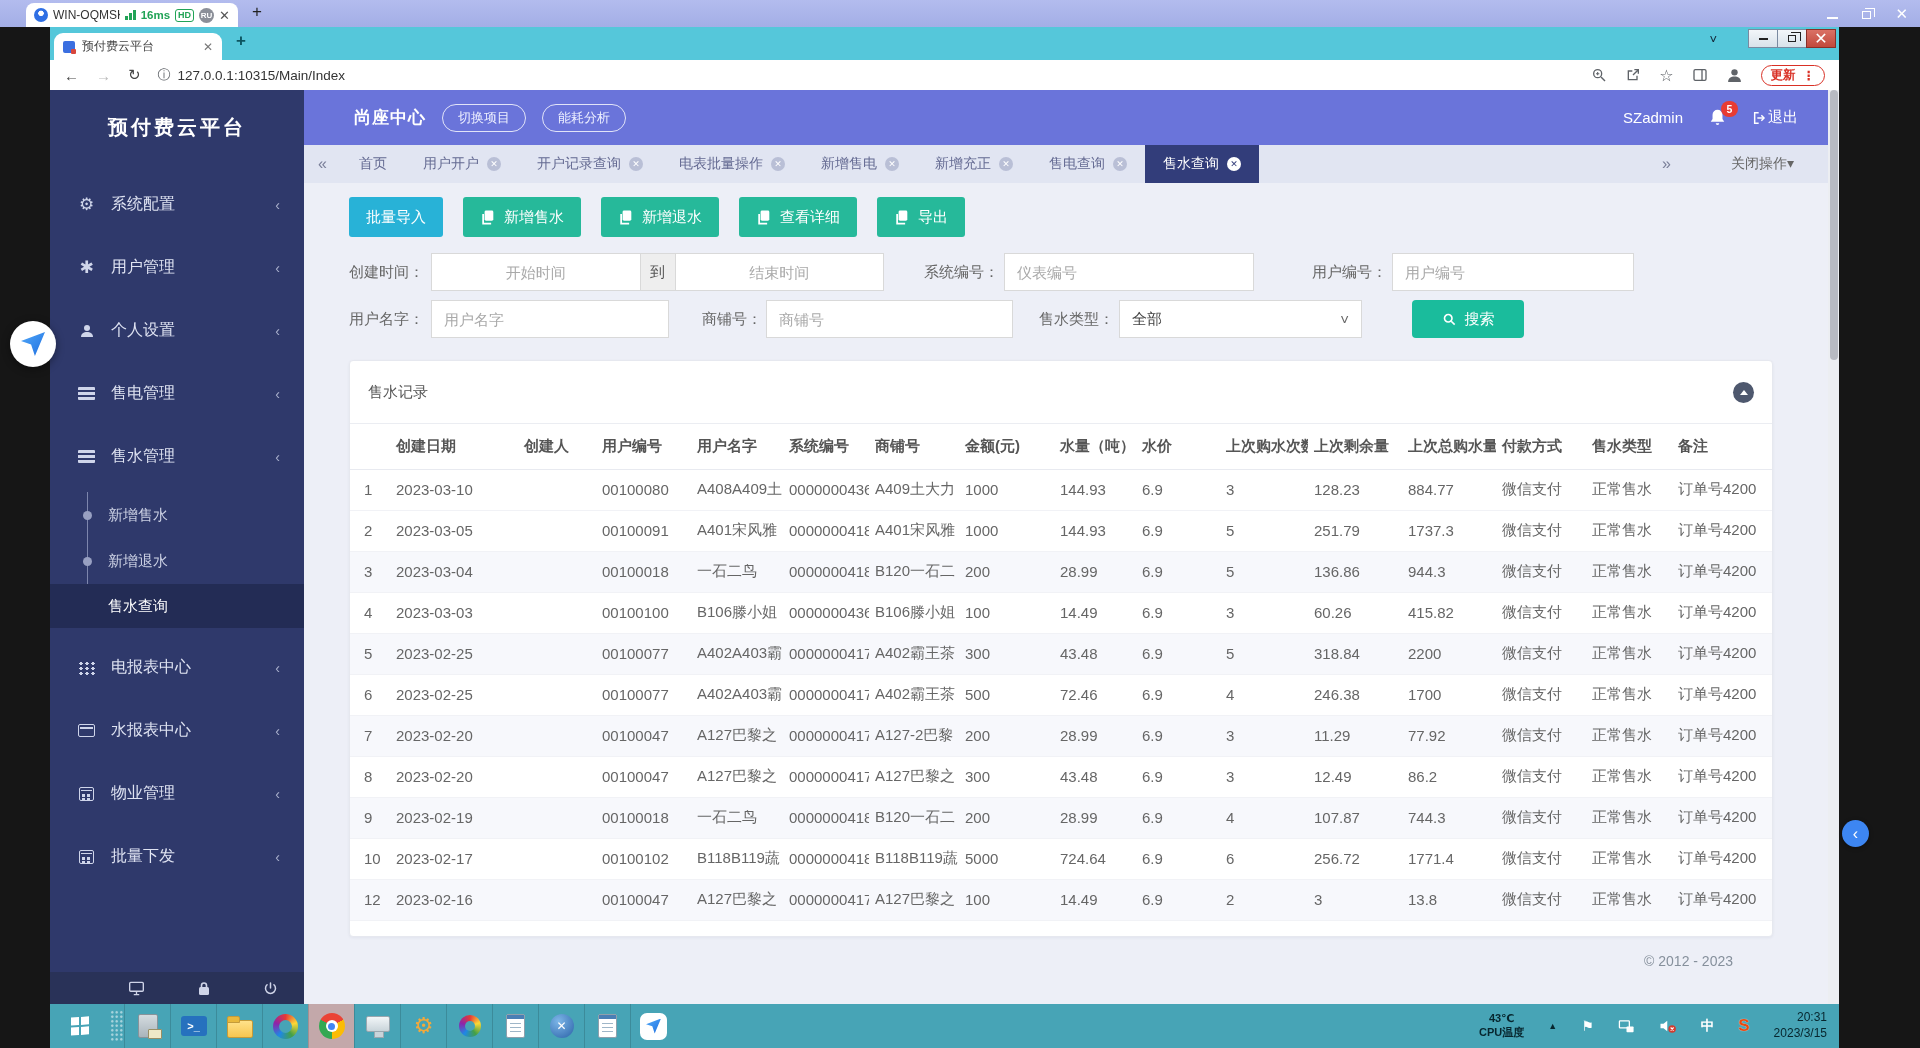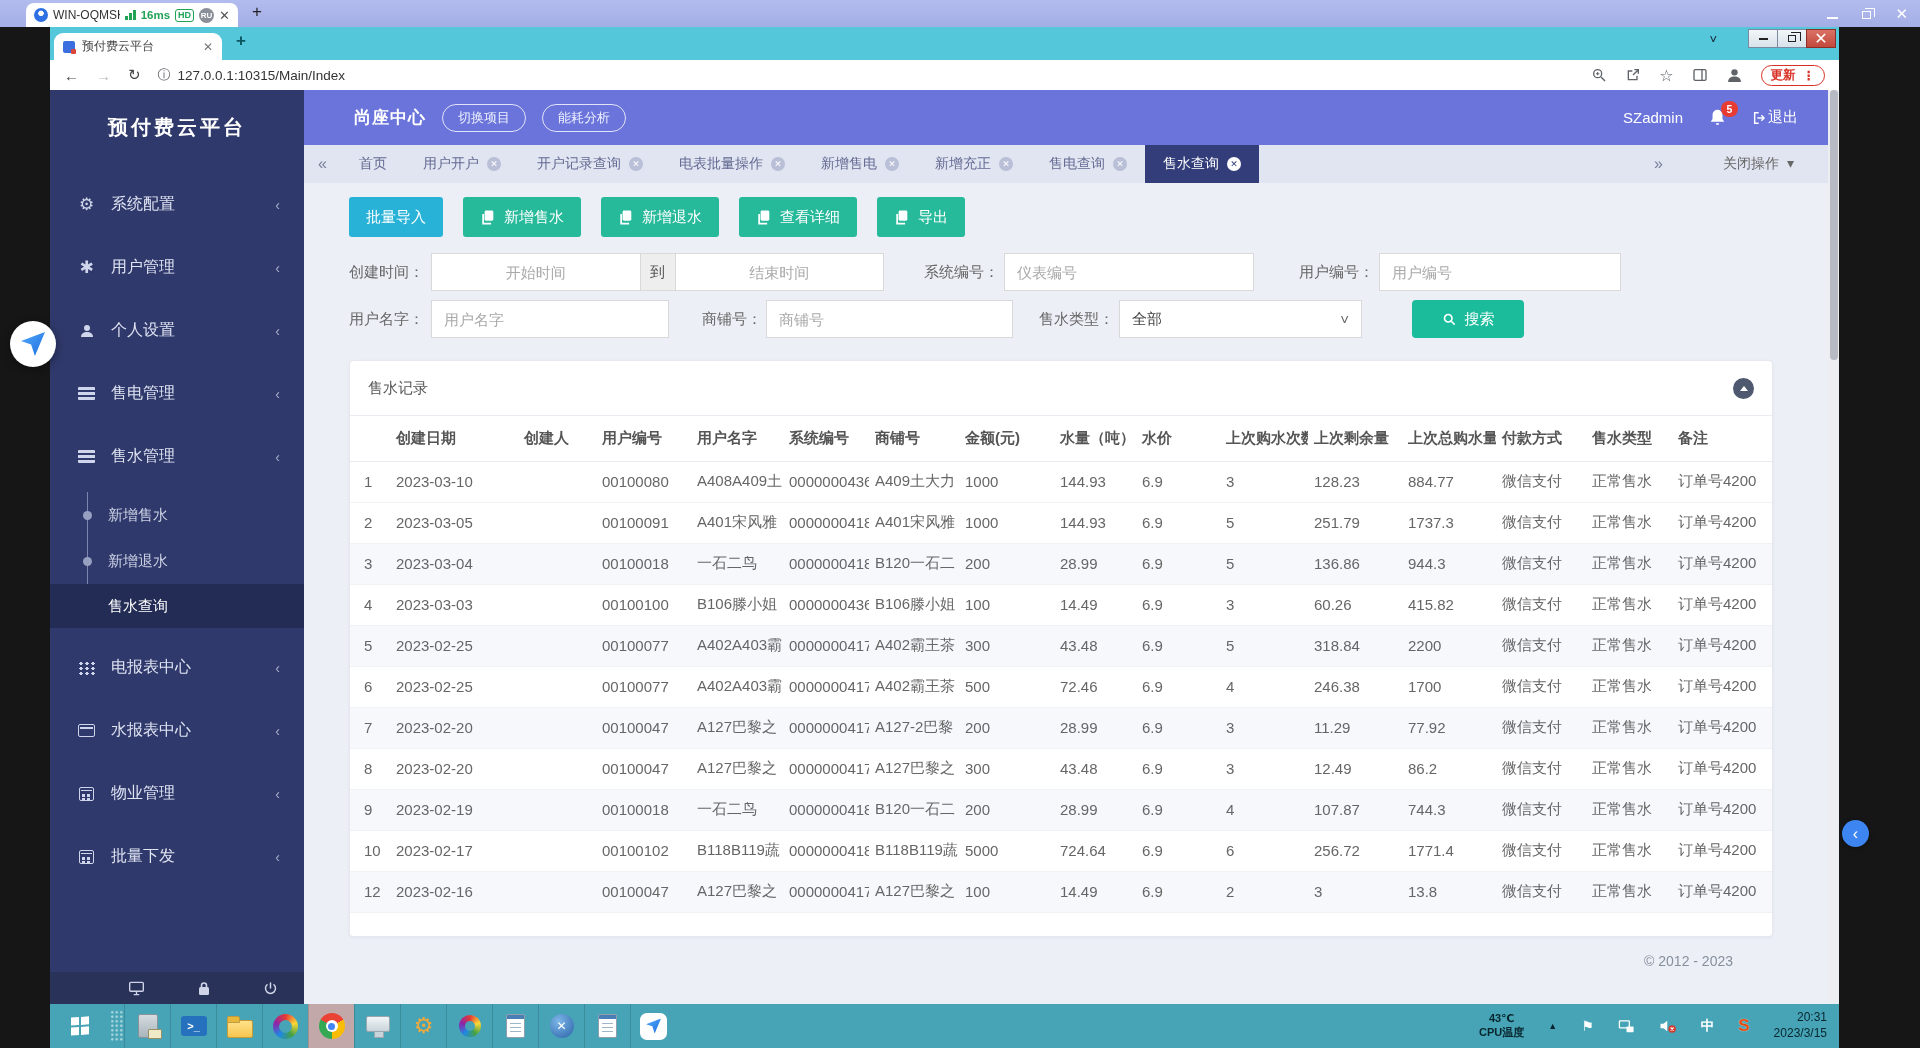--- a/index.html
+++ b/index.html
@@ -83,42 +83,42 @@
 .logout{display:flex;align-items:center;gap:0;font-size:15px}
 
 
 .strip{position:absolute;left:254px;top:118px;width:1524px;height:38px;background:#e1e5f2;display:flex;align-items:center;font-size:14px;color:#646a92}
 .strip .arr{padding:0 14px;color:#7a7f99;font-size:16px}
 .ptab{height:38px;display:flex;align-items:center;padding:0 18px;gap:8px;white-space:nowrap}
 .ptab .cx{width:14px;height:14px;border-radius:50%;background:#b9bfd6;color:#fff;font-size:9px;display:flex;align-items:center;justify-content:center;line-height:1}
 .ptab.act{background:#323d7a;color:#fff}
 .ptab.act .cx{background:#fff;color:#323d7a}
 .strip-r{margin-left:auto;display:flex;align-items:center;gap:46px;padding-right:34px}
-.closeops{display:flex;align-items:flex-start;gap:8px;color:#666}
+.closeops{display:flex;align-items:flex-start;gap:0;color:#666}
 
 
 .content{position:absolute;left:254px;top:156px;width:1524px;height:821px;background:#edeff7;padding:14px 55px 0 45px;overflow:hidden}
 .acts{display:flex;gap:20px}
 .btn{height:40px;border-radius:3px;color:#fff;font-size:15px;padding:0 17px;display:flex;align-items:center;gap:9px;border:none;cursor:default}
 .btn.cyan{background:#28b2d7}
 .btn.teal{background:#26b99a}
 .filters{margin-top:16px;font-size:15px;color:#666}
 .frow{display:flex;align-items:center}
 .frow+.frow{margin-top:9px}
 .flab{white-space:nowrap}
 .inp{height:38px;border:1px solid #d9d9d9;background:#fff;font-size:15px;color:#444;padding:0 12px;outline:none;font-family:inherit}
 .inp::placeholder{color:#a9a9a9}
 .dgrp{display:flex;width:453px}
 .dgrp .inp{flex:1;text-align:center;min-width:0}
 .addon{width:34px;background:#eee;border-top:1px solid #d9d9d9;border-bottom:1px solid #d9d9d9;display:flex;align-items:center;justify-content:center;color:#555}
 .selbox{width:243px;height:38px;border:1px solid #d9d9d9;background:#fff;display:flex;align-items:center;padding:0 12px;color:#444}
 .selbox .chv{margin-left:auto;color:#666;font-size:15px}
 .sbtn{width:112px;height:38px;background:#1abc9c;border-radius:4px;color:#fff;font-size:15px;display:flex;align-items:center;justify-content:center;gap:8px;border:none}
 .card{margin-top:22px;width:1424px;height:577px;background:#fff;border:1px solid #e6e8ef;border-radius:4px;box-shadow:0 1px 3px rgba(40,50,80,.06);overflow:hidden}
-.c-head{height:55px;display:flex;align-items:center;padding:0 18px;border-bottom:1px solid #ebedf2;font-size:15px;color:#555}
+.c-head{height:63px;display:flex;align-items:center;padding:0 18px;border-bottom:1px solid #ebedf2;font-size:15px;color:#555}
 .c-coll{margin-left:auto;width:21px;height:21px;border-radius:50%;background:#4e586e;display:flex;align-items:center;justify-content:center}
 .tri-up{width:0;height:0;border-left:4px solid transparent;border-right:4px solid transparent;border-bottom:5px solid #fff}
 table{border-collapse:collapse;table-layout:fixed;width:1460px}
 th,td{white-space:nowrap;overflow:hidden;text-align:left;padding:0 6px;font-size:15px}
 thead th{height:45px;color:#555;font-weight:bold;border-bottom:1px solid #e8eaf0}
 tbody td{height:41px;color:#666;border-bottom:1px solid #f1f2f6}
 tbody tr:nth-child(2n+3){background:#f7f8fc}
 td:first-child,th:first-child{padding-left:14px;color:#666}
 .footer{margin-top:16px;text-align:right;color:#86909c;font-size:14px;padding-right:40px}
 
@@ -461,21 +461,21 @@
     <div class="filters">
       <div class="frow">
         <span class="flab" style="width:82px">创建时间：</span>
         <span class="dgrp">
           <input class="inp" placeholder="开始时间" style="">
           <span class="addon">到</span>
           <input class="inp" placeholder="结束时间" style="">
         </span>
         <span class="flab" style="margin-left:40px;width:80px">系统编号：</span>
         <input class="inp" style="width: 250px;" placeholder="仪表编号">
-        <span class="flab" style="margin-left:45px;width:80px">用户编号：</span>
+        <span class="flab" style="margin-left:58px;width:80px">用户编号：</span>
         <input class="inp" style="width: 242px;" placeholder="用户编号">
       </div>
       <div class="frow">
         <span class="flab" style="width:82px">用户名字：</span>
         <input class="inp" style="width: 238px;" placeholder="用户名字">
         <span class="flab" style="margin-left:33px;width:64px">商铺号：</span>
         <input class="inp" style="width: 247px;" placeholder="商铺号">
         <span class="flab" style="margin-left:26px;width:80px">售水类型：</span>
         <span class="selbox">
           <span>全部</span>

